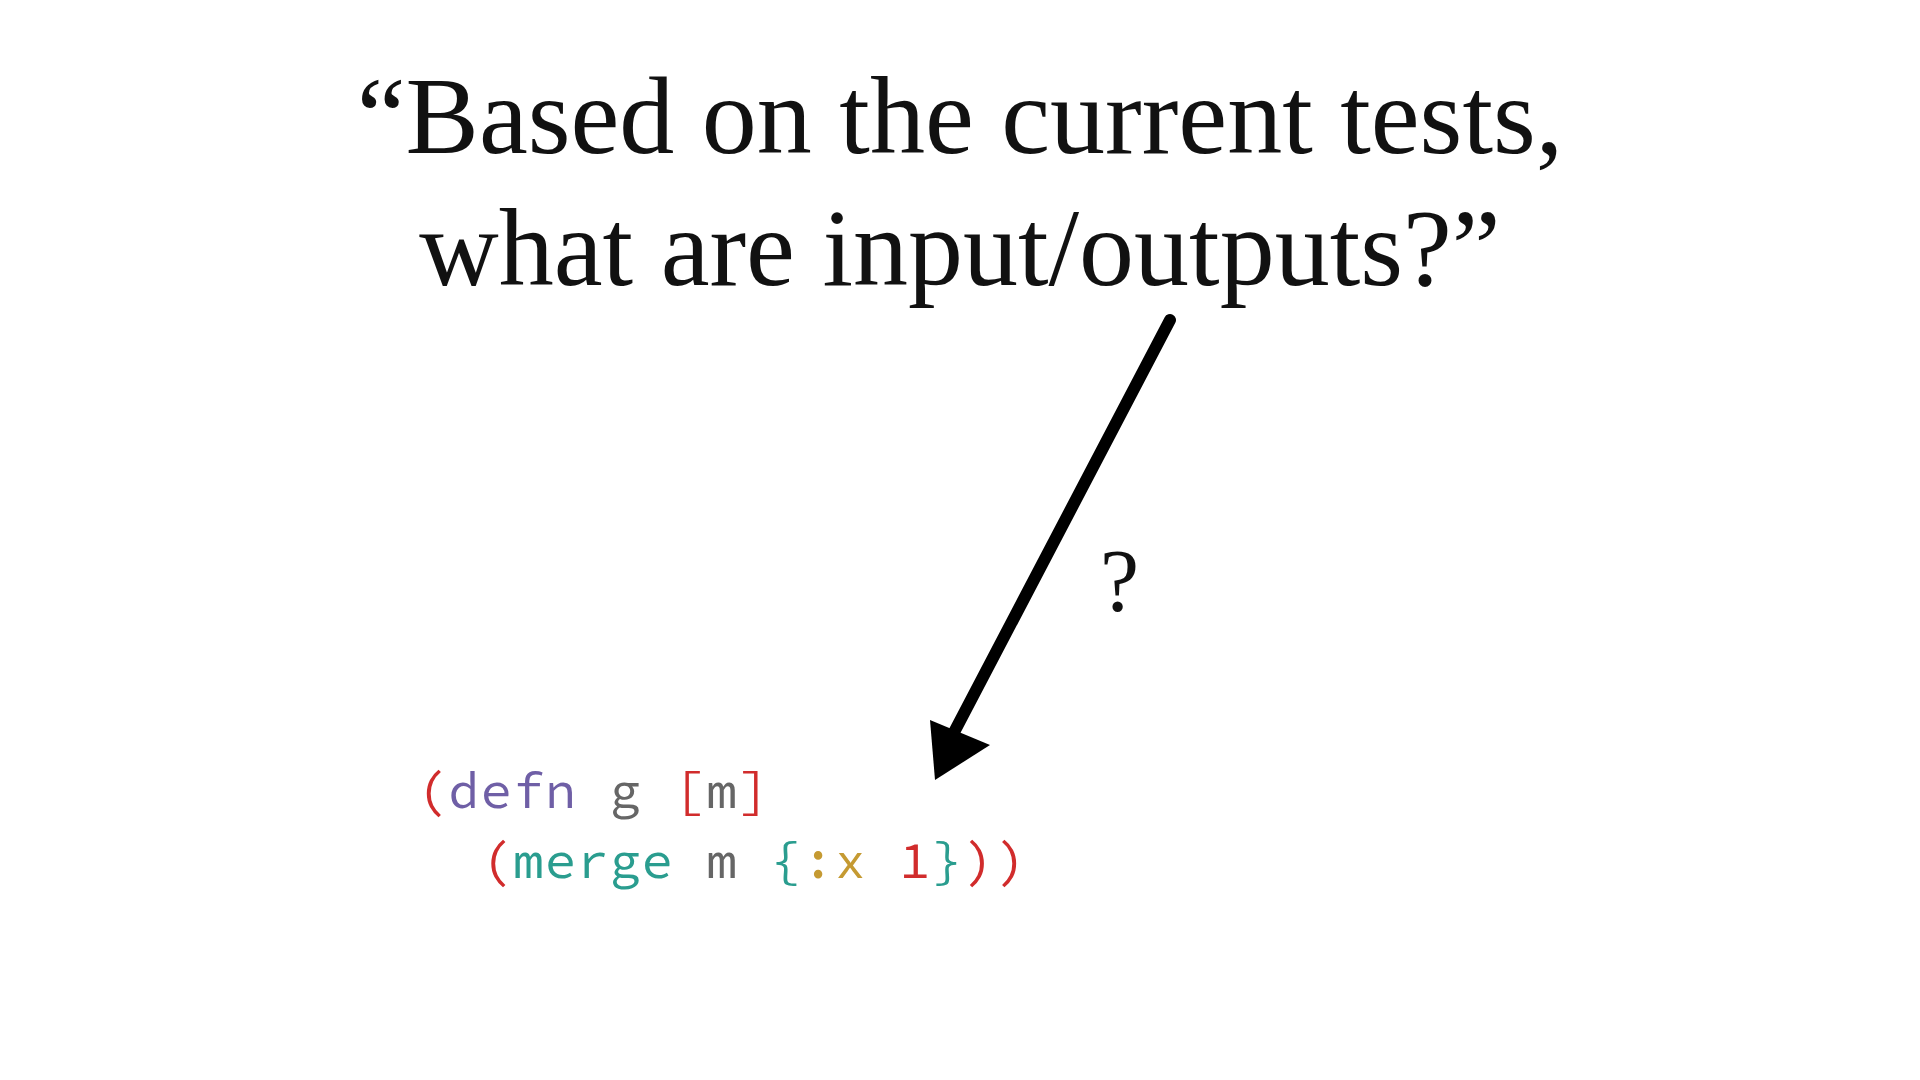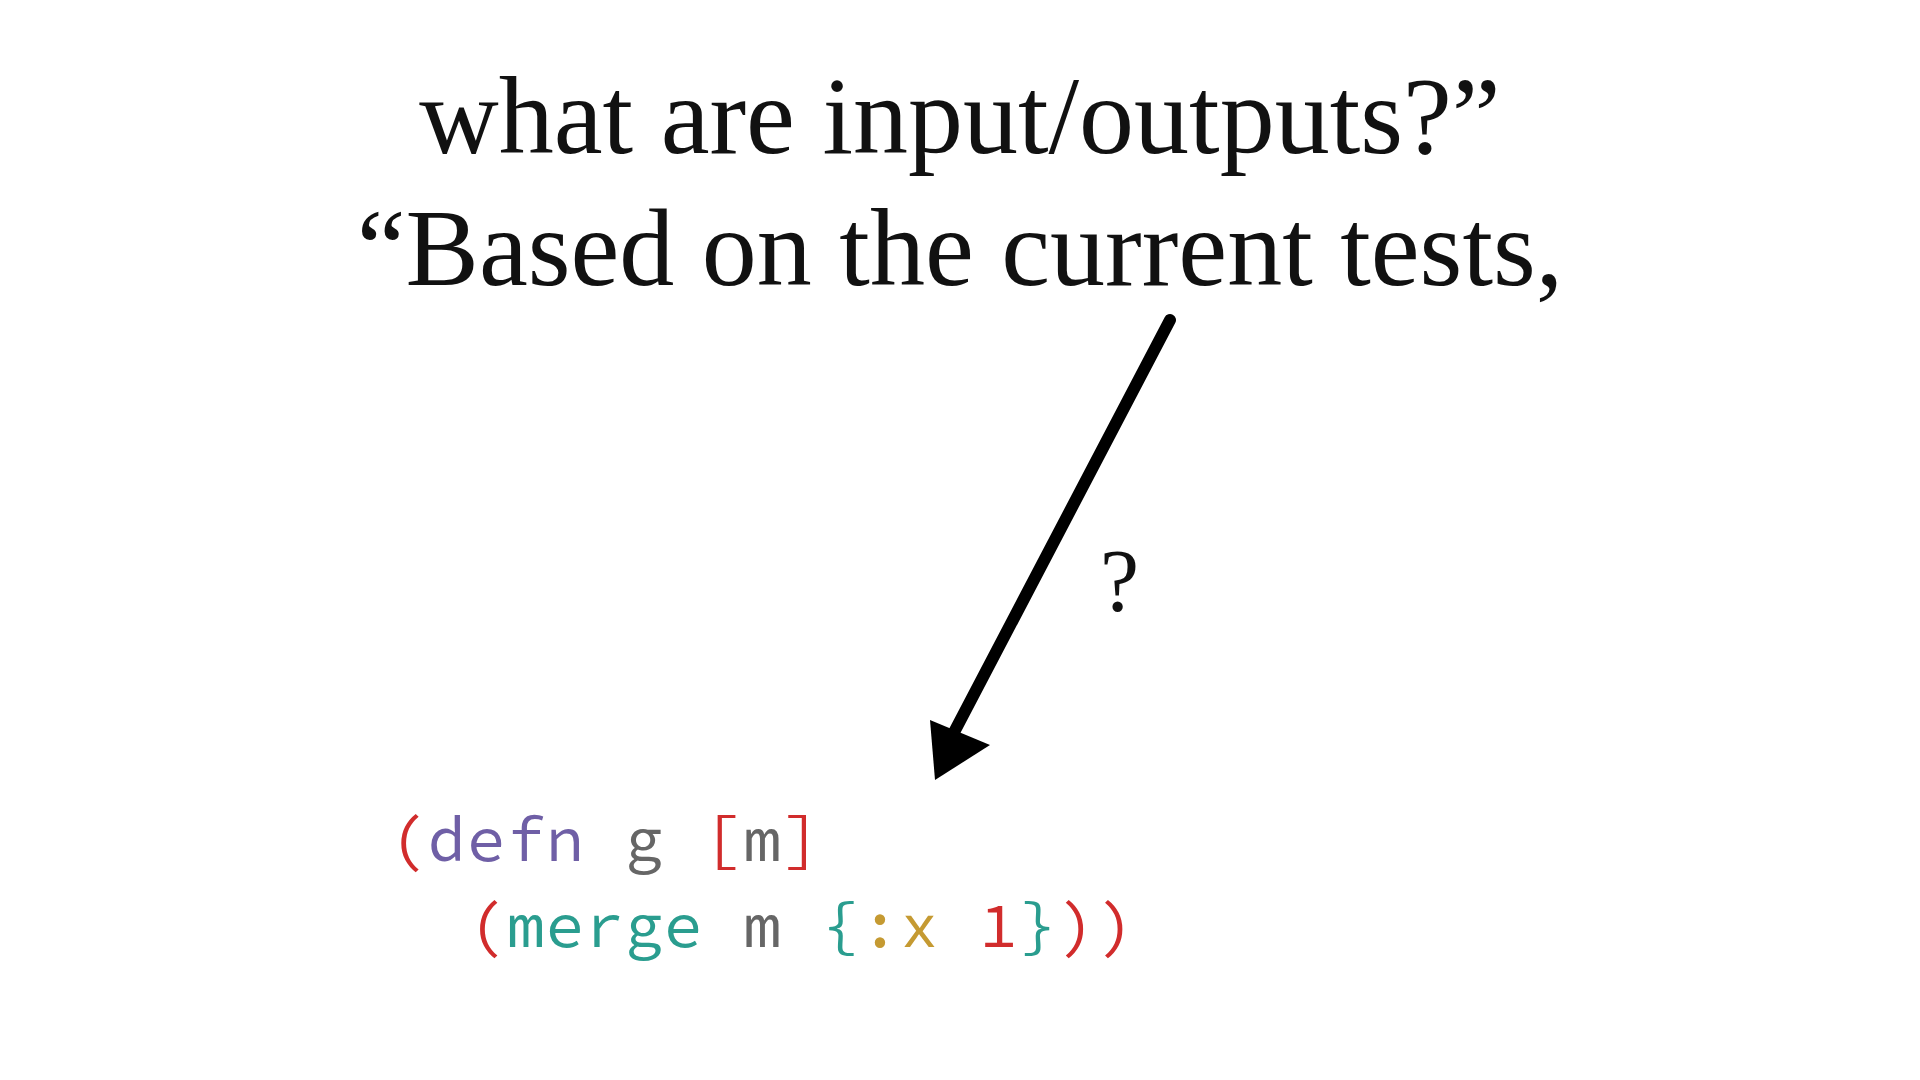--- a/index.html
+++ b/index.html
@@ -36,42 +36,41 @@
   .qmark {
     position: absolute;
     top: 530px;
     left: 1100px;
     font-size: 88px;
     color: #111;
   }
   .code {
     position: absolute;
     top: 755px;
-    left: 388px;
+    left: 416px;
     font-family: "Source Code Pro", "Menlo", "Consolas", monospace;
-    font-size: 64px;
+    font-size: 52px;
     line-height: 1.35;
     white-space: pre;
     letter-spacing: 1px;
-    margin-top: 40px;
   }
   .c-red    { color: #d12c2c; }
   .c-purple { color: #6f5fa6; }
   .c-grey   { color: #666666; }
   .c-teal   { color: #2a9d8f; }
   .c-gold   { color: #c59a32; }
 </style>
 </head>
 <body>
 
 <div class="slide">
 
   <div class="heading">
+    <div>“Based on the current tests,</div>
     <div>what are input/outputs?”</div>
-    <div>“Based on the current tests,</div>
   </div>
 
   <div class="arrow-wrap">
     <svg viewBox="0 0 380 520" width="380" height="520">
       <line x1="290" y1="40" x2="70" y2="460" stroke="#000" stroke-width="12" stroke-linecap="round"></line>
       <polygon points="55,500 50,440 110,465" fill="#000"></polygon>
     </svg>
   </div>
 
   <div class="qmark">?</div>

